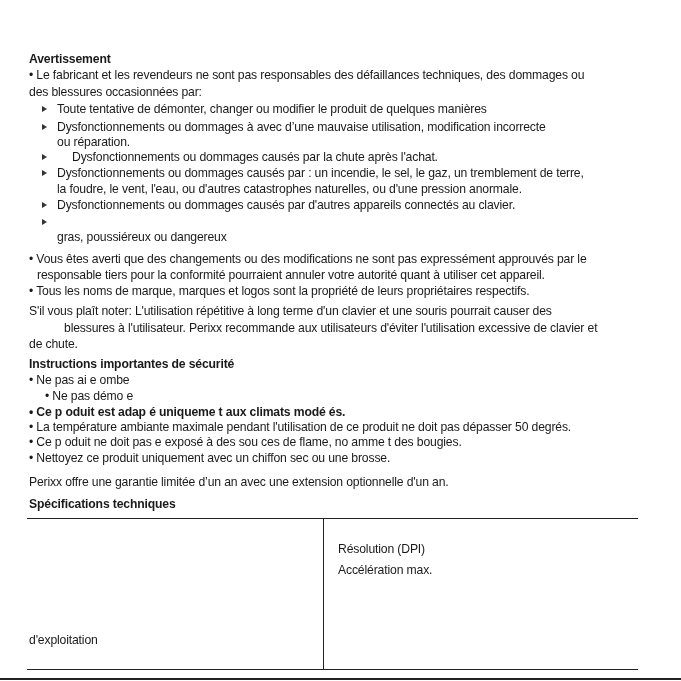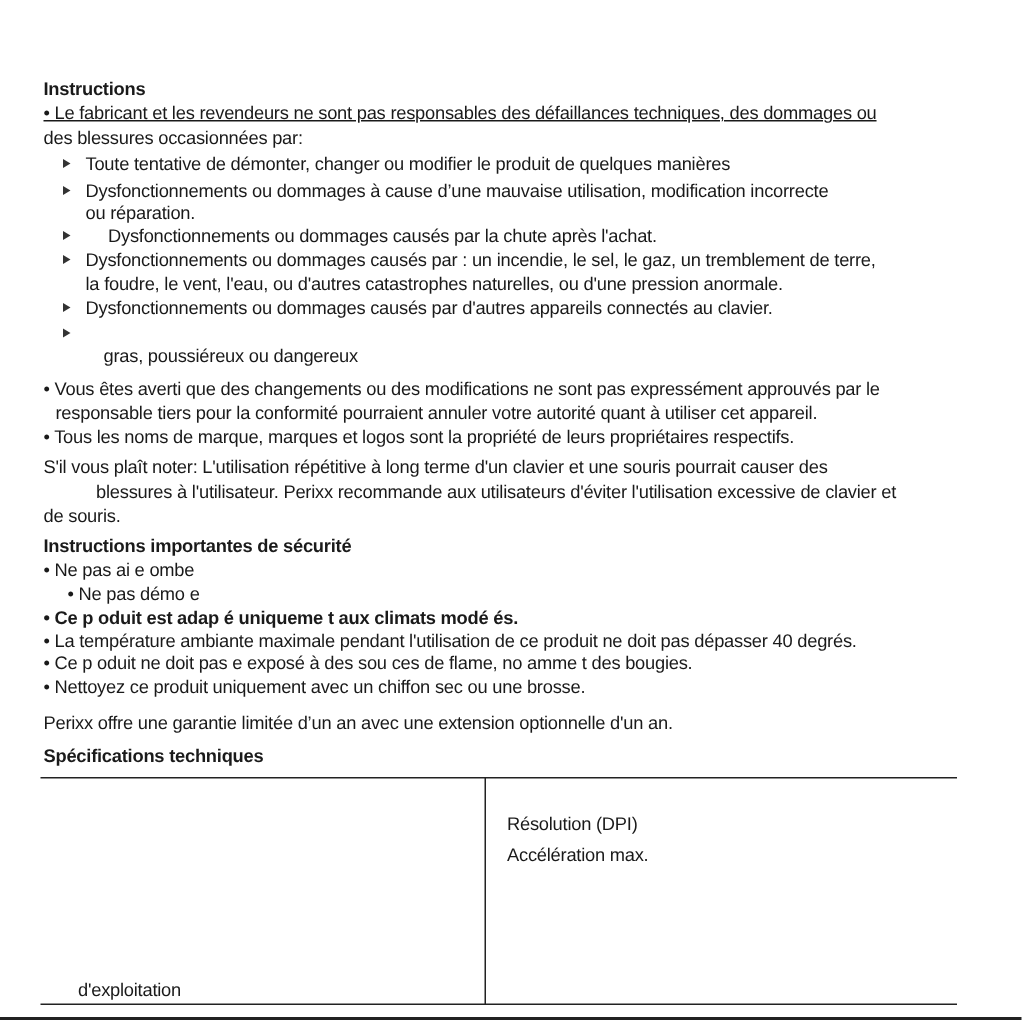--- a/index.html
+++ b/index.html
@@ -44,67 +44,67 @@
       position: absolute;
       width: 1px;
       background: #222;
     }
   </style>
 </head>
 <body>
 
 <div class="page">
 
-  <div class="line bold" style="left:29px; top:51px;">Instructions</div>
-  <div class="line" style="left:29px; top:67px;text-decoration:underline;">• Le fabricant et les revendeurs ne sont pas responsables des défaillances techniques, des dommages ou</div>
+  <div class="line bold" style="left:29px; top:51px;">Avertissement</div>
+  <div class="line" style="left:29px; top:67px;">• Le fabricant et les revendeurs ne sont pas responsables des défaillances techniques, des dommages ou</div>
   <div class="line" style="left:29px; top:84px;">des blessures occasionnées par:</div>
 
   <span class="tri" style="left:42px; top:106px;"></span>
   <div class="line" style="left:57px; top:101px;">Toute tentative de démonter, changer ou modifier le produit de quelques manières</div>
 
   <span class="tri" style="left:42px; top:124px;"></span>
-  <div class="line" style="left:57px; top:119px;">Dysfonctionnements ou dommages à cause d’une mauvaise utilisation,  modification incorrecte</div>
+  <div class="line" style="left:57px; top:119px;">Dysfonctionnements ou dommages à avec d’une mauvaise utilisation,  modification incorrecte</div>
   <div class="line" style="left:57px; top:134px;">ou réparation.</div>
 
   <span class="tri" style="left:42px; top:154px;"></span>
   <div class="line" style="left:72px; top:149px;">Dysfonctionnements ou dommages causés par la chute après l'achat.</div>
 
   <span class="tri" style="left:42px; top:170px;"></span>
   <div class="line" style="left:57px; top:165px;">Dysfonctionnements ou dommages causés par : un incendie, le sel, le gaz, un tremblement de terre,</div>
   <div class="line" style="left:57px; top:181px;">la foudre, le vent, l'eau, ou d'autres catastrophes naturelles, ou d'une pression anormale.</div>
 
   <span class="tri" style="left:42px; top:202px;"></span>
   <div class="line" style="left:57px; top:197px;">Dysfonctionnements ou dommages causés par d'autres appareils connectés au clavier.</div>
 
   <span class="tri" style="left:42px; top:219px;"></span>
-  <div class="line" style="left:69px; top:229px;text-align:right;">gras, poussiéreux ou dangereux</div>
+  <div class="line" style="left:57px; top:229px;text-align:right;">gras, poussiéreux ou dangereux</div>
 
   <div class="line" style="left:29px; top:251px;">• Vous êtes averti que des changements ou des modifications ne sont pas expressément approuvés par le</div>
   <div class="line" style="left:37px; top:267px;">responsable tiers pour la conformité pourraient annuler votre autorité quant à utiliser cet appareil.</div>
   <div class="line" style="left:29px; top:283px;">•  Tous les noms de marque, marques et logos sont la propriété de leurs propriétaires respectifs.</div>
 
   <div class="line" style="left:29px; top:303px;">S'il vous plaît noter: L'utilisation répétitive à long terme d'un clavier et une souris pourrait causer des</div>
   <div class="line" style="left:29px; top:320px;padding-left:35px;">blessures à l'utilisateur. Perixx recommande aux utilisateurs d'éviter l'utilisation excessive de clavier et</div>
-  <div class="line" style="left:29px; top:336px;">de souris.</div>
+  <div class="line" style="left:29px; top:336px;">de chute.</div>
 
   <div class="line bold" style="left:29px; top:356px;">Instructions importantes de sécurité</div>
   <div class="line" style="left:29px; top:372px;">• Ne pas  ai e  ombe</div>
   <div class="line" style="left:45px; top:388px;">• Ne pas démo    e</div>
   <div class="line" style="left:29px; top:404px;font-weight:bold;">• Ce p  oduit est adap  é uniqueme   t aux climats modé  és.</div>
-  <div class="line" style="left:29px; top:419px;">• La température ambiante maximale pendant l'utilisation de ce produit ne doit pas dépasser 40 degrés.</div>
+  <div class="line" style="left:29px; top:419px;">• La température ambiante maximale pendant l'utilisation de ce produit ne doit pas dépasser 50 degrés.</div>
   <div class="line" style="left:29px; top:434px;">• Ce p  oduit ne doit pas      e exposé à des sou  ces de flame, no  amme   t des bougies.</div>
   <div class="line" style="left:29px; top:450px;">• Nettoyez ce produit uniquement avec un chiffon sec ou une brosse.</div>
 
   <div class="line bold" style="left:29px; top:496px;">Spécifications techniques</div>
 
   <div class="line" style="left:29px; top:474px;">Perixx offre une garantie limitée d’un an avec une extension optionnelle d'un an.</div>
 
   <div class="hr" style="left:27px; top:518px; width:611px;"></div>
   <div class="vr" style="left:323px; top:518px; height:152px;"></div>
   <div class="hr" style="left:27px; top:669px; width:611px;"></div>
 
   <div class="line" style="left:338px; top:541px;">Résolution (DPI)</div>
   <div class="line" style="left:338px; top:562px;">Accélération max.</div>
 
-  <div class="line" style="left:29px; top:652px;margin-left:23px;">d'exploitation</div>
+  <div class="line" style="left:29px; top:632px;">d'exploitation</div>
 
   <div class="hr" style="left:0px; top:678px; width:681px; height:2px;"></div>
 </div>
 
 </body></html>

